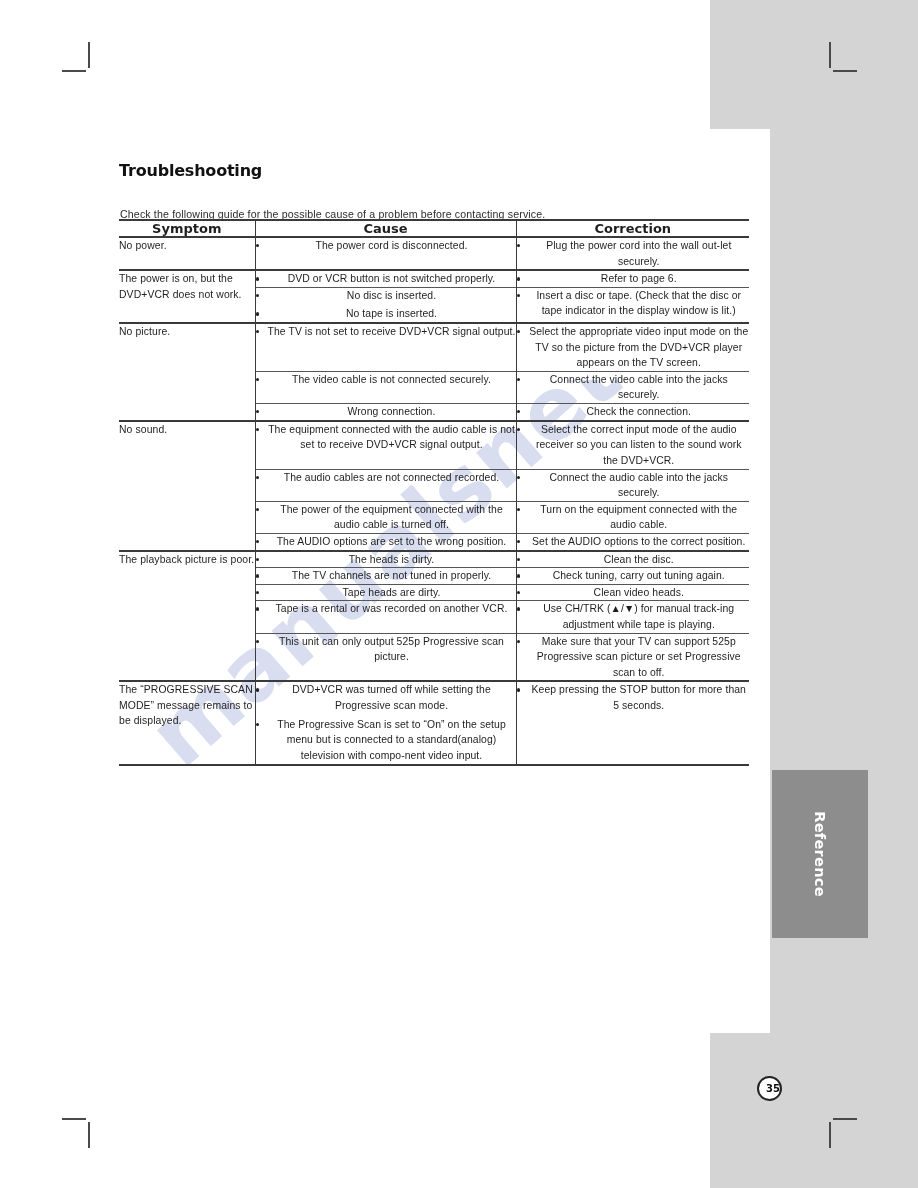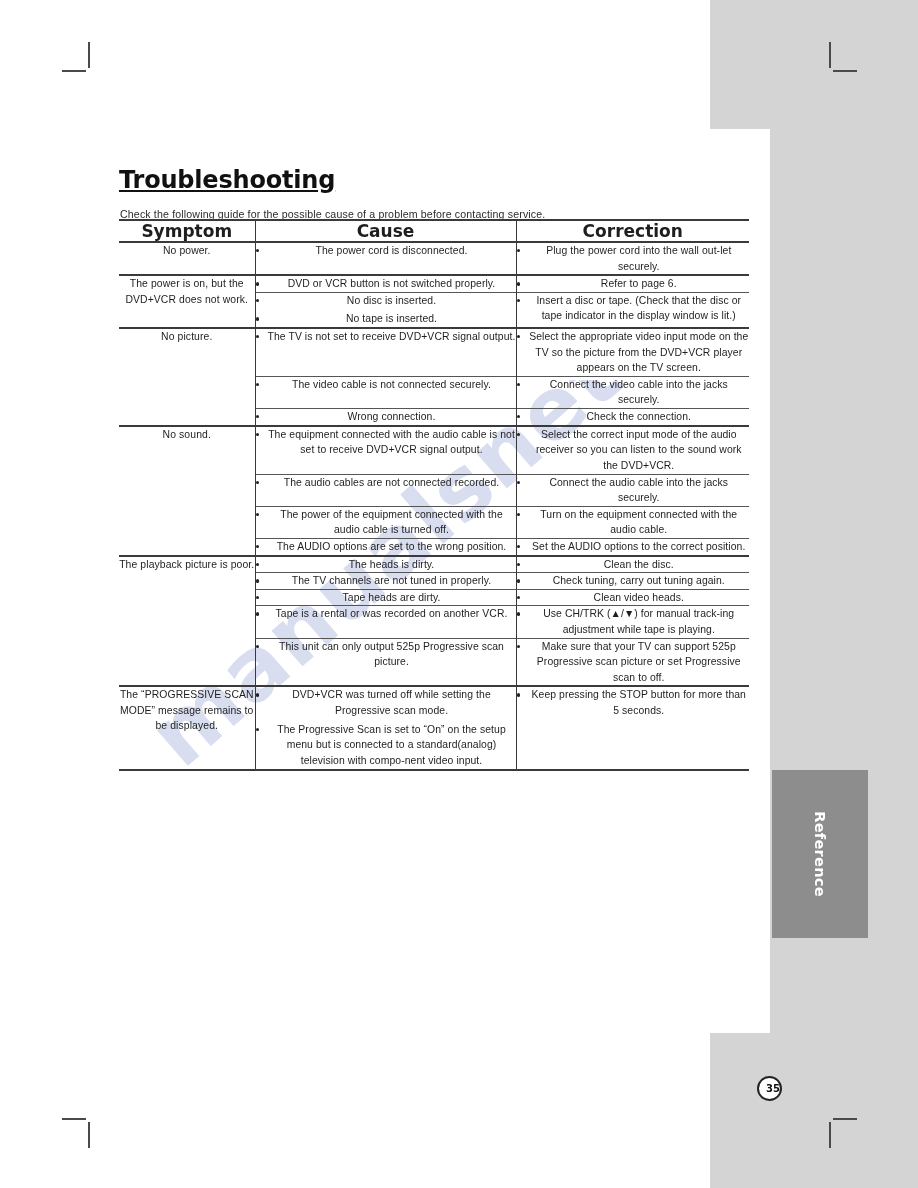--- a/index.html
+++ b/index.html
@@ -80,25 +80,24 @@
     width: 918px;
     height: 1188px;
     z-index: 2;
   }
 
   #page-title {
     position: absolute;
     left: 119px;
     top: 150px;
     font-family: "DejaVu Sans", sans-serif;
-    font-size: 24px;
+    font-size: 16px;
     font-weight: 700;
     letter-spacing: -0.2px;
     color: #111;
-    text-decoration: underline;
   }
 
   #intro-line {
     position: absolute;
     left: 120px;
     top: 197px;
     font-size: 10.6px;
     letter-spacing: 0.15px;
     color: #2b2b2b;
   }
@@ -122,33 +121,32 @@
   #trouble-table td {
     vertical-align: top;
     padding: 0;
   }
 
   
   thead th {
     text-align: center;
     font-family: "DejaVu Sans", sans-serif;
     font-weight: 700;
-    font-size: 17px;
+    font-size: 13px;
     padding: 6px 0 7px 0;
     border-top: 2.5px solid #3a3a3a;
     border-bottom: 2px solid #3a3a3a;
   }
   thead th.col-sep { border-left: 1.4px solid #3a3a3a; }
 
   
   td.sym {
     padding: 8px 8px 9px 2px;
     line-height: 1.48;
     letter-spacing: 0.1px;
-    text-align: center;
   }
   td.cau, td.cor {
     border-left: 1.4px solid #3a3a3a;
     padding: 8px 9px 9px 10px;
     line-height: 1.5;
     text-align: center;
   }
   tr.grp-start > td { border-top: 2px solid #3a3a3a; }
   tr.sub > td.cau, tr.sub > td.cor { border-top: 1.4px solid #555; }
   tbody tr:last-child > td { border-bottom: 2.2px solid #3a3a3a; }

